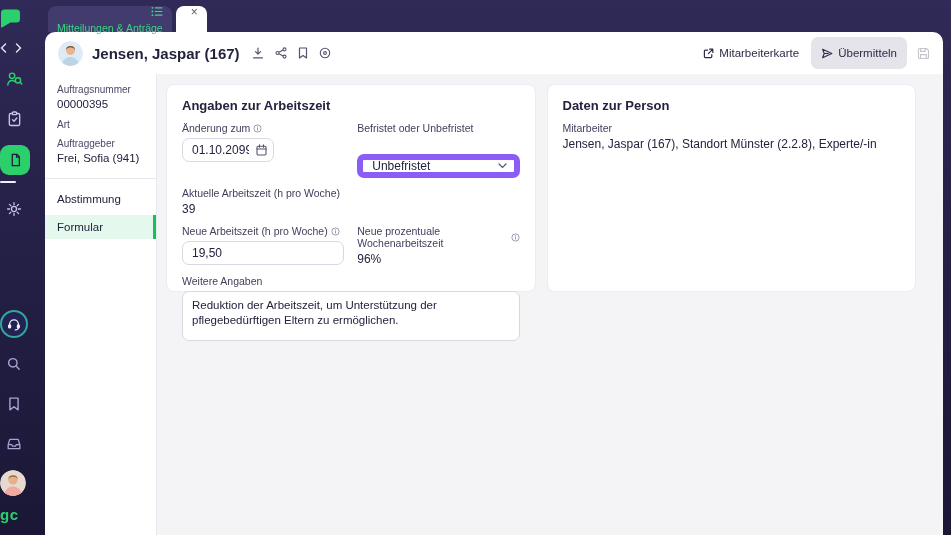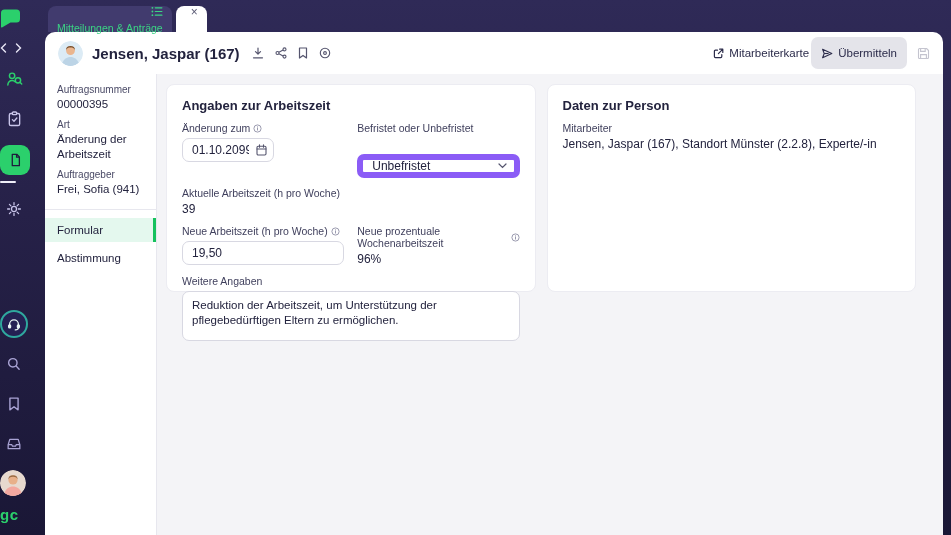--- a/index.html
+++ b/index.html
@@ -39,21 +39,21 @@
             background:#ffffff; border-radius:10px 10px 0 0; display:flex; flex-direction:column; z-index:1; }
   .win-header { height:42px; display:flex; align-items:center; padding:0 13px; flex:0 0 auto; }
   .avatar-m { width:25px; height:25px; border-radius:50%; overflow:hidden; flex:0 0 auto; }
   .pagetitle { font-size:15px; font-weight:bold; color:#23233e; margin-left:9px; }
   .hicons { display:flex; align-items:center; gap:11px; margin-left:12px; color:#55556e; }
   .hicon { display:flex; cursor:pointer; }
   .hspacer { flex:1; }
   .linkbtn { display:flex; align-items:center; gap:5px; font-size:11.5px; color:#2b2b4a; cursor:pointer; }
   .submitbtn { display:flex; align-items:center; gap:5px; font-size:11.5px; color:#2b2b4a;
                background:#e4e4ea; border:none; border-radius:7px; height:24px; padding:16px 10px;
-               margin-left:2px; cursor:pointer; font-family:inherit; }
+               margin-left:12px; cursor:pointer; font-family:inherit; }
   .saveicon { color:#c4c4cf; margin-left:10px; display:flex; }
 
   .win-body { flex:1; display:flex; min-height:0; }
 
   
   .info-panel { width:112px; flex:0 0 auto; background:#fff; border-right:1px solid #e7e7ee;
                 padding-top:10px; font-size:11.5px; }
   .ifield { padding:0 12px; margin-bottom:8px; }
   .ilabel { font-size:10px; color:#4a4a66; margin-bottom:2px; }
   .ivalue { color:#23233e; line-height:1.25; }
@@ -259,33 +259,32 @@
 
     <div class="win-body">
 
       <aside class="info-panel">
         <div class="ifield">
           <div class="ilabel">Auftragsnummer</div>
           <div class="ivalue">00000395</div>
         </div>
         <div class="ifield">
           <div class="ilabel">Art</div>
-          <div class="ivalue">Änderung der Arbeitszeit</div>
         </div>
         <div class="ifield">
           <div class="ilabel">Auftraggeber</div>
           <div class="ivalue">Frei, Sofia (941)</div>
         </div>
         <div class="idivider"></div>
+        <div class="nav-item">
+          <span>Abstimmung</span>
+        </div>
         <div class="nav-item active">
           <span>Formular</span>
           <span class="bar"></span>
-        </div>
-        <div class="nav-item">
-          <span>Abstimmung</span>
         </div>
       </aside>
 
       <main class="main-area">
 
         <section class="card">
           <div class="card-title">Angaben zur Arbeitszeit</div>
 
           <div class="frow">
             <div class="fcol">

